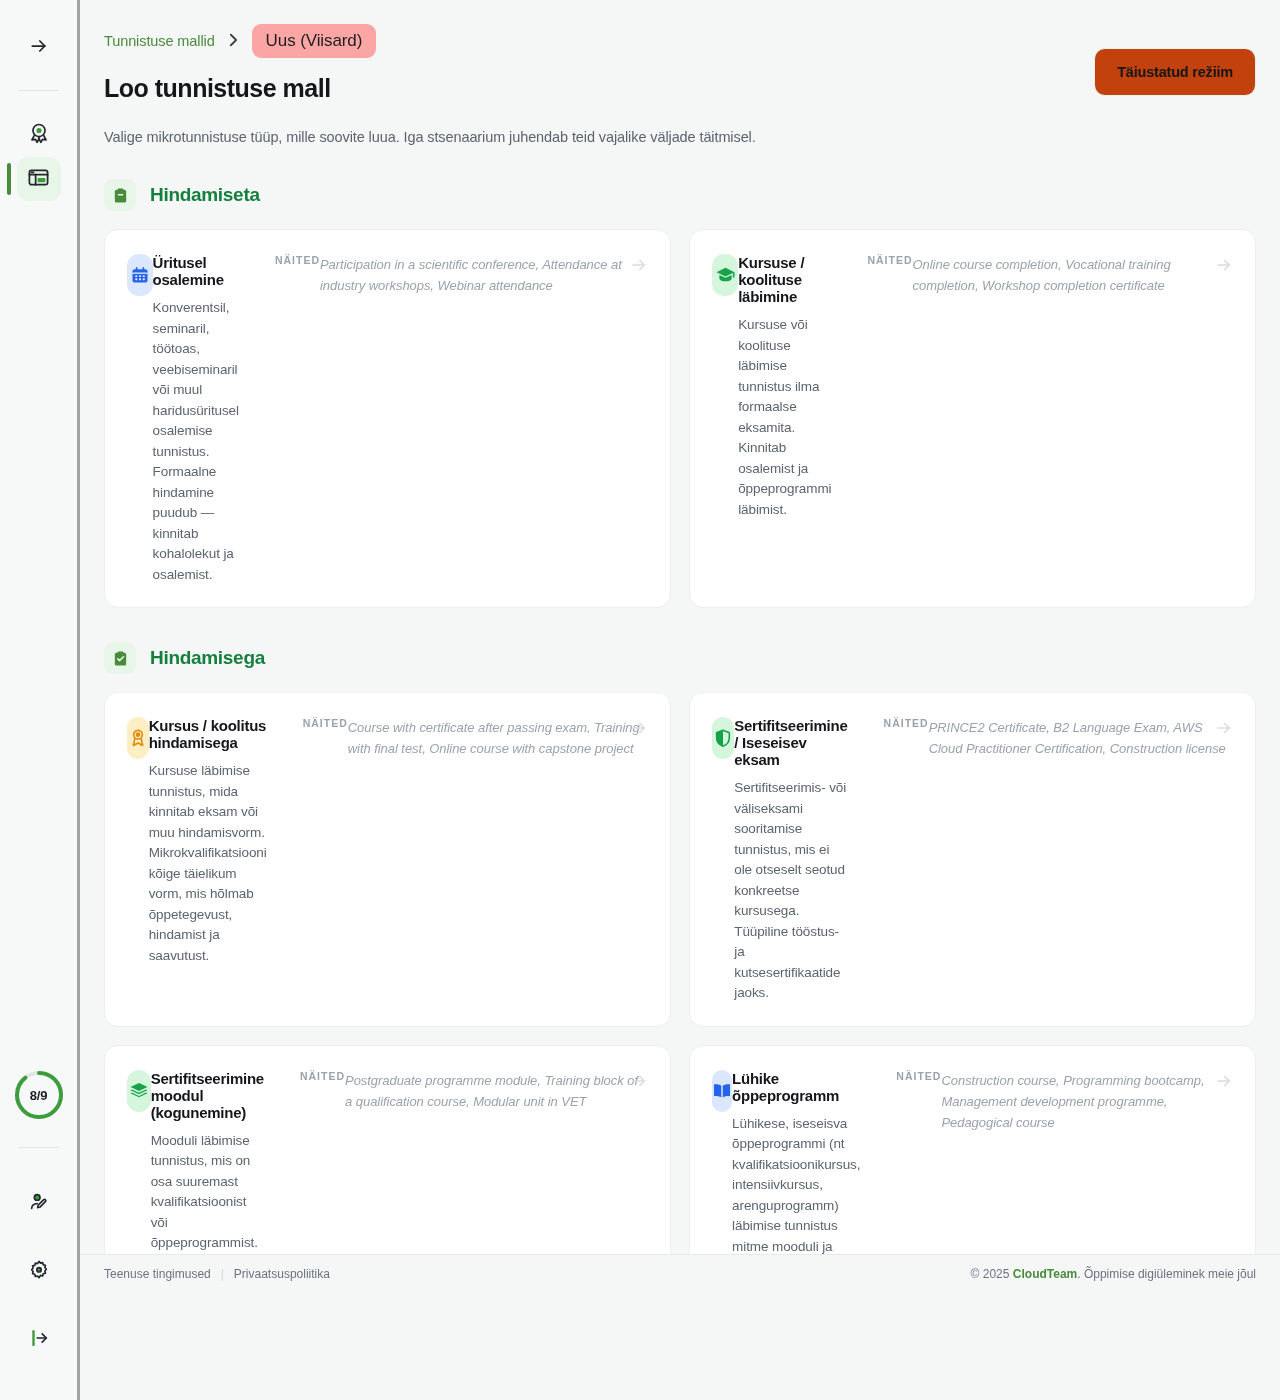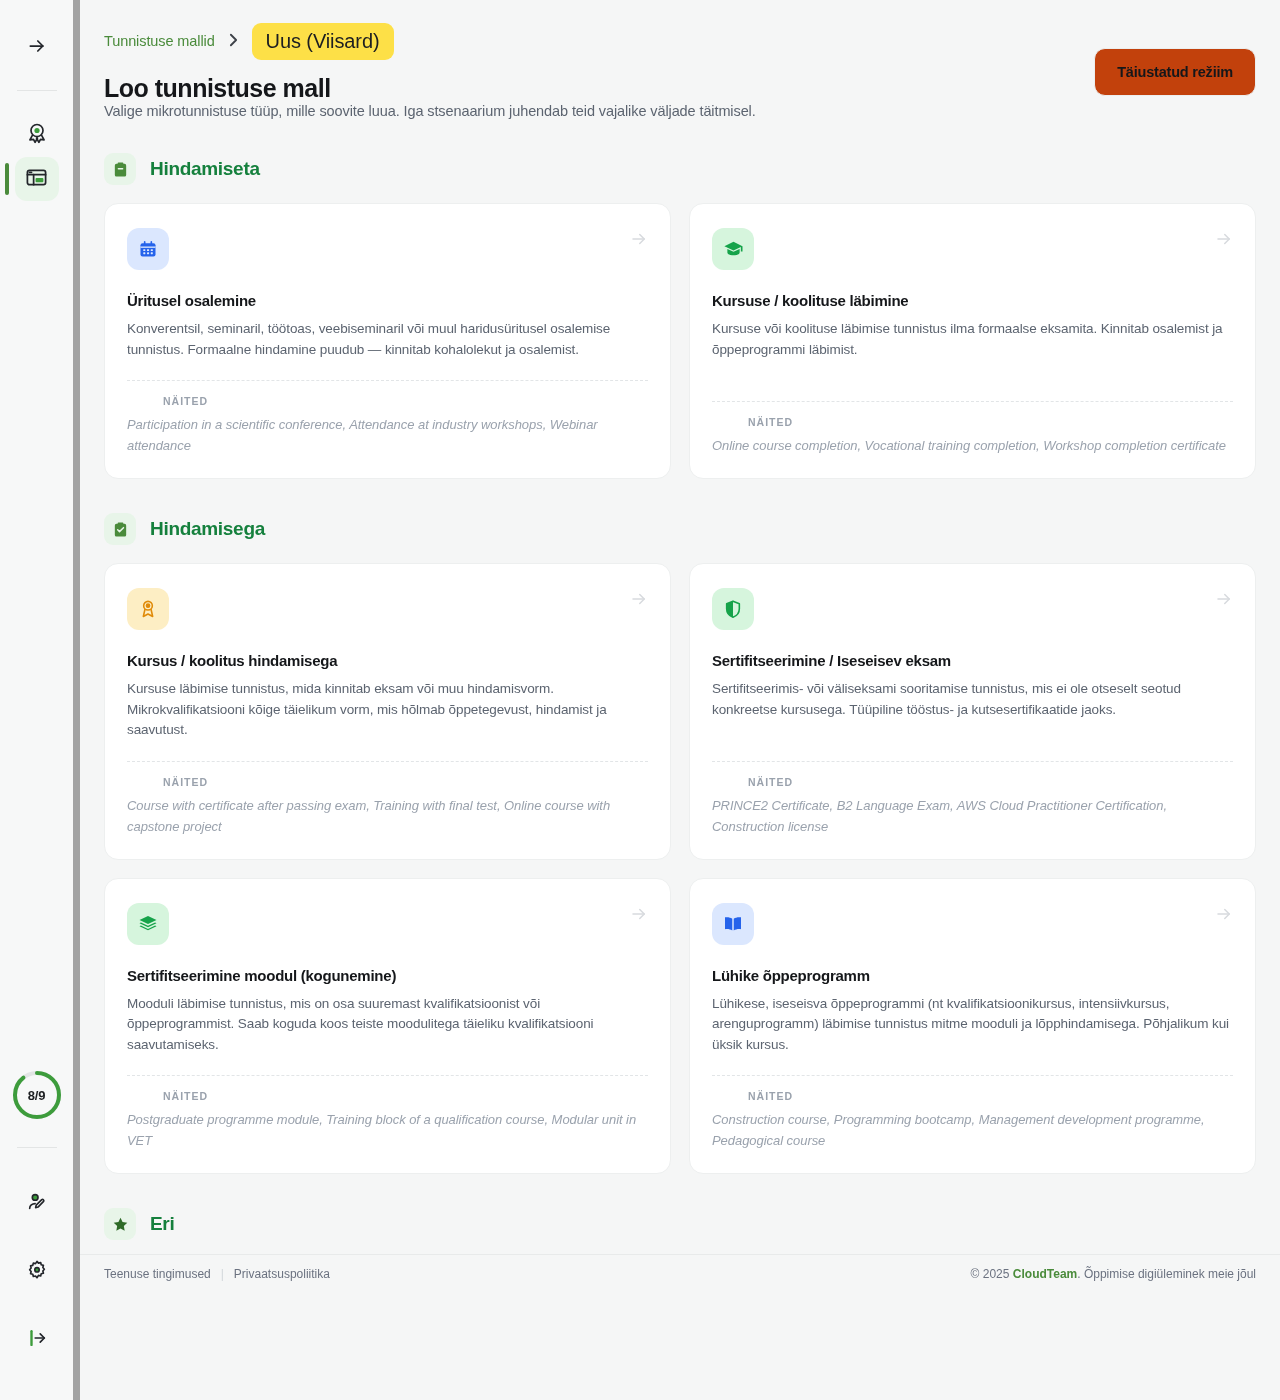--- a/index.html
+++ b/index.html
@@ -8,21 +8,21 @@
     font-family: "Liberation Sans", sans-serif;
     background: #f5f6f6;
     overflow: hidden;
   }
   .app { display: flex; width: 1280px; height: 1400px; position: relative; }
 
   
   .sidebar {
     width: 80px; height: 1400px;
     background: #f7f8f8;
-    border-right: 7px solid #a3a3a3;
+    border-right: 3px solid #a3a3a3;
     display: flex; flex-direction: column; align-items: center;
     flex: 0 0 80px;
   }
   .sb-top { padding-top: 26px; display:flex; flex-direction:column; align-items:center; width:100%; }
   .sb-btn {
     width: 44px; height: 44px; border-radius: 12px;
     display: flex; align-items: center; justify-content: center;
     position: relative; background: transparent; border: none; cursor: pointer;
   }
   .sb-btn.active { background: #e8f5e9; }
@@ -45,49 +45,49 @@
   .main {
     flex: 1; height: 1292px; position: relative;
     background: #f5f6f6; overflow: hidden;
   }
   .content { padding: 26px 24px 0 24px; }
 
   .breadcrumb { display: flex; align-items: center; gap: 6px; height: 30px; }
   .bc-link { color: #4a8b3b; font-size: 14.5px; letter-spacing: -.1px; cursor: pointer; }
   .bc-sep { color: #3d4148; font-size: 15px; font-weight: 600; padding: 0 8px; line-height: 1; }
   .bc-current {
-    background: #fde047; border-radius: 9px; padding: 7px 14px;
-    font-size: 20px; color: #1c1e21; letter-spacing: -.1px;
+    background: #fca5a5; border-radius: 9px; padding: 7px 14px;
+    font-size: 17px; color: #1c1e21; letter-spacing: -.1px;
   }
 
   .title-row { display: flex; align-items: flex-start; justify-content: space-between; margin-top: 18px; }
   .page-title { font-size: 25px; font-weight: 700; color: #15171a; letter-spacing: -.5px; }
   .adv-btn {
     background: #c2410c; border: 1px solid #eceeee; border-radius: 11px;
     padding: 15px 22px; font-size: 14.5px; font-weight: 700; color: #15171a;
     letter-spacing: -.2px; cursor: pointer; white-space: nowrap;
     margin-top: -26px; font-family: "Liberation Sans", sans-serif;
   }
 
-  .subtitle { font-size: 14.5px; color: #5c6470; letter-spacing: -.1px; }
+  .subtitle { margin-top: 26px; font-size: 14.5px; color: #5c6470; letter-spacing: -.1px; }
 
   .section { margin-top: 34px; }
   .section-head { display: flex; align-items: center; gap: 14px; }
   .sec-icon {
     width: 32px; height: 32px; border-radius: 9px; background: #e8f5e9;
     display: flex; align-items: center; justify-content: center; flex: 0 0 32px;
   }
   .sec-title { font-size: 19px; font-weight: 600; color: #15803d; letter-spacing: -.3px; }
 
   .grid { display: grid; grid-template-columns: 1fr 1fr; gap: 18px; margin-top: 18px; }
 
   .card {
     background: #ffffff; border: 1px solid #edefef; border-radius: 14px;
     padding: 24px 22px 22px 22px; position: relative; cursor: pointer;
-    display: flex; flex-direction: column;
+    display: flex; flex-direction: row;
   }
   .card-arrow {
     position: absolute; top: 26px; right: 22px; color: #d7dade; line-height: 0;
   }
   .card-icon {
     width: 42px; height: 42px; border-radius: 12px;
     display: flex; align-items: center; justify-content: center; margin-bottom: 22px;
   }
   .card-title { font-size: 15px; font-weight: 700; color: #15171a; letter-spacing: -.25px; margin-bottom: 10px; }
   .card-desc { font-size: 13.5px; line-height: 1.52; color: #5c6470; letter-spacing: -.1px; }

